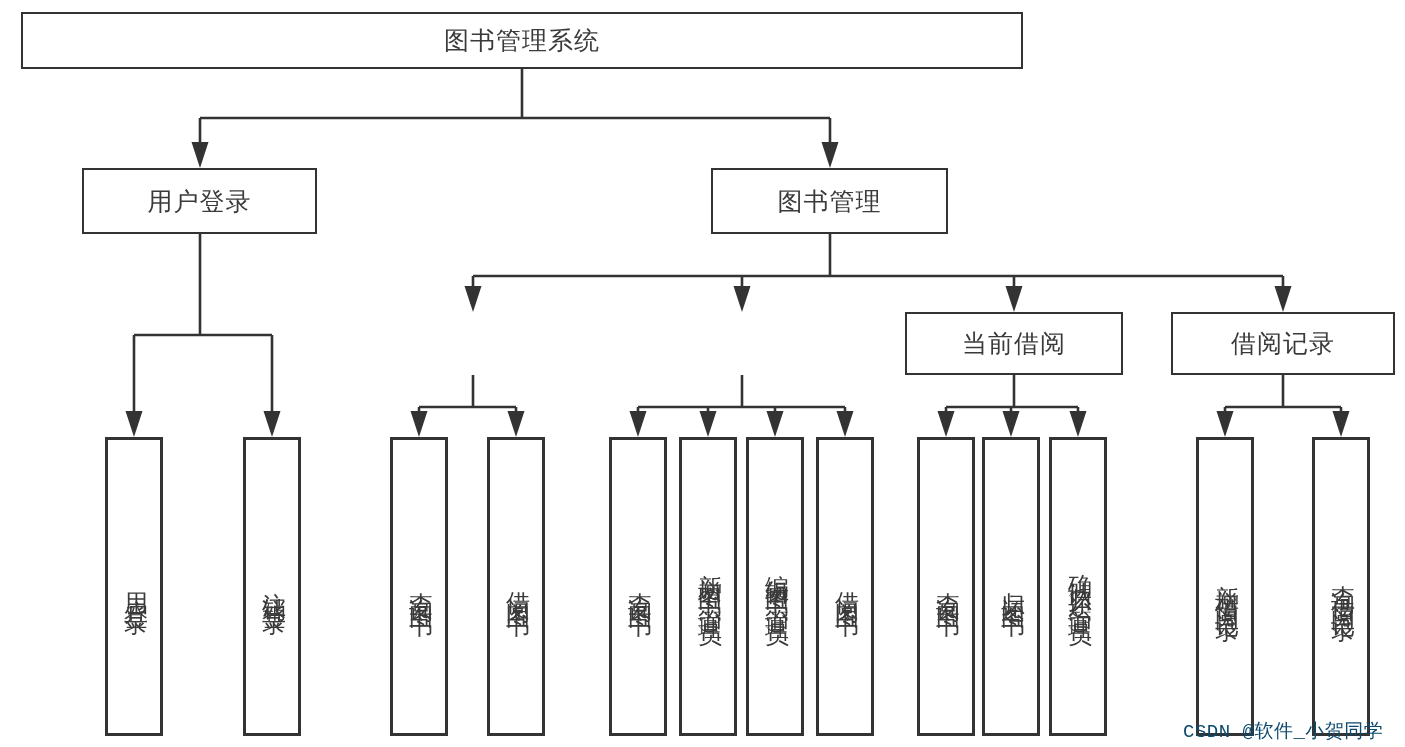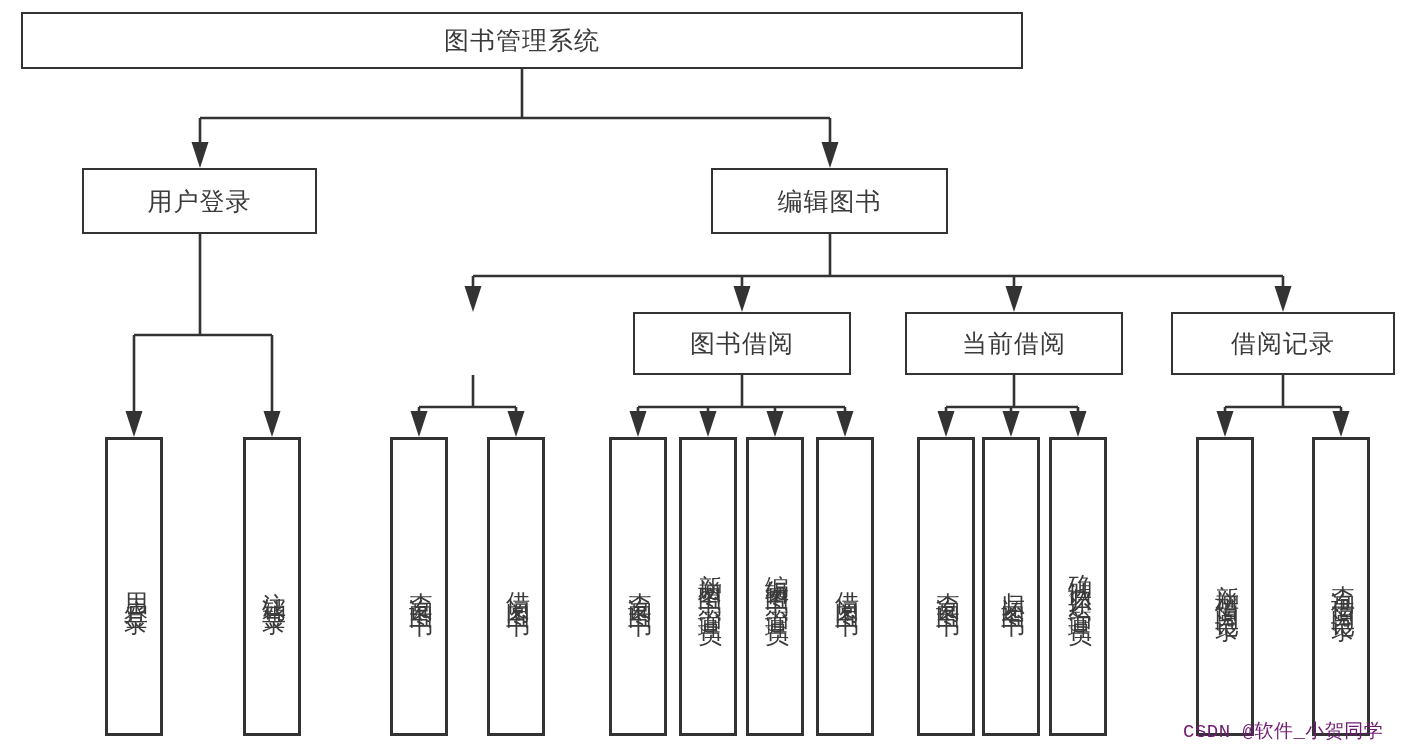--- a/index.html
+++ b/index.html
@@ -18,21 +18,21 @@
     position:absolute;top:437px;width:58px;height:299px;box-sizing:border-box;
     background:#ffffff;border:3px solid #333333;
     display:flex;align-items:center;justify-content:center;z-index:2;
   }
   .leaf .vtext{
     writing-mode:vertical-rl;text-orientation:mixed;
     font-size:24px;color:#3a3a3a;letter-spacing:7px;line-height:1;white-space:nowrap;
   }
   .watermark{
     position:absolute;left:1183px;top:718px;z-index:5;
-    font-size:19px;color:#701a75;letter-spacing:0.5px;white-space:nowrap;
+    font-size:19px;color:#0c4a6e;letter-spacing:0.5px;white-space:nowrap;
   }
 </style>
 </head>
 <body>
 
 <div class="canvas">
 
   <svg class="connectors" viewBox="0 0 1405 747" xmlns="http://www.w3.org/2000/svg" fill="none" stroke="#333333" stroke-width="2.6">
     <g>
       <path d="M522 69 L522 118 M200 118 L830 118 M200 118 L200 148 M830 118 L830 148"></path>
@@ -77,26 +77,23 @@
   </svg>
 
   <div class="box" style="left:21px;top:12px;width:1002px;height:57px;">
     <span class="label">图书管理系统</span>
   </div>
 
   <div class="box" style="left:82px;top:168px;width:235px;height:66px;">
     <span class="label">用户登录</span>
   </div>
   <div class="box" style="left:711px;top:168px;width:237px;height:66px;">
-    <span class="label">编辑图书</span>
+    <span class="label">图书管理</span>
   </div>
 
-  <div class="box" style="left:633px;top:312px;width:218px;height:63px;">
-    <span class="label">图书借阅</span>
-  </div>
   <div class="box" style="left:1171px;top:312px;width:224px;height:63px;">
     <span class="label">借阅记录</span>
   </div>
   <div class="box" style="left:905px;top:312px;width:218px;height:63px;">
     <span class="label">当前借阅</span>
   </div>
 
   <div class="leaf" style="left:105px;">
     <span class="vtext">用户登录</span>
   </div>

